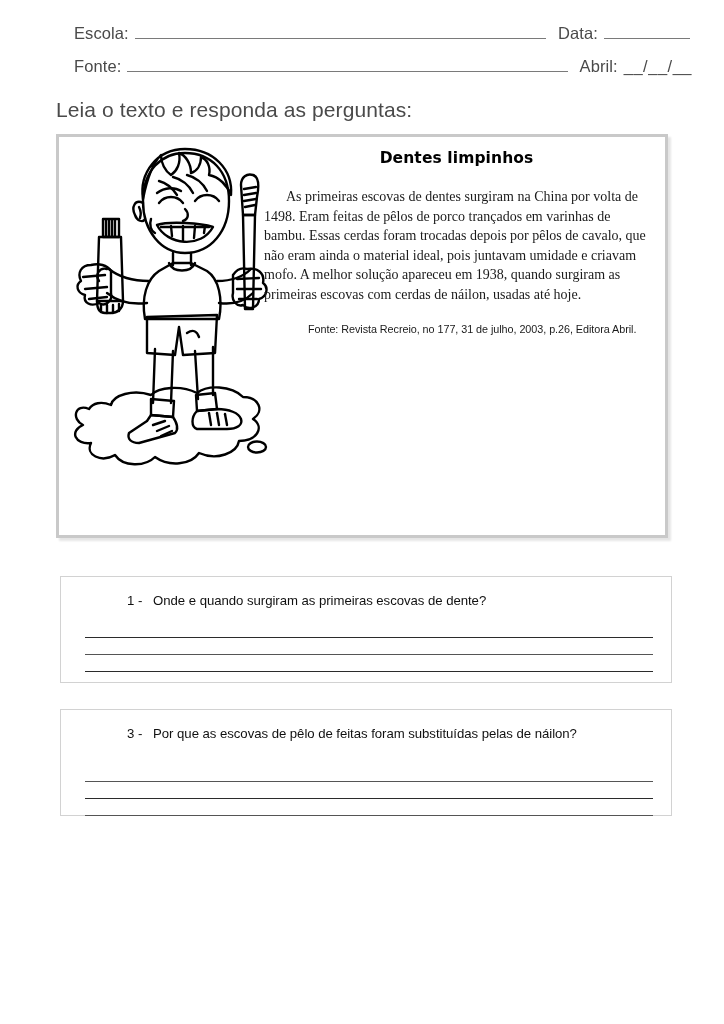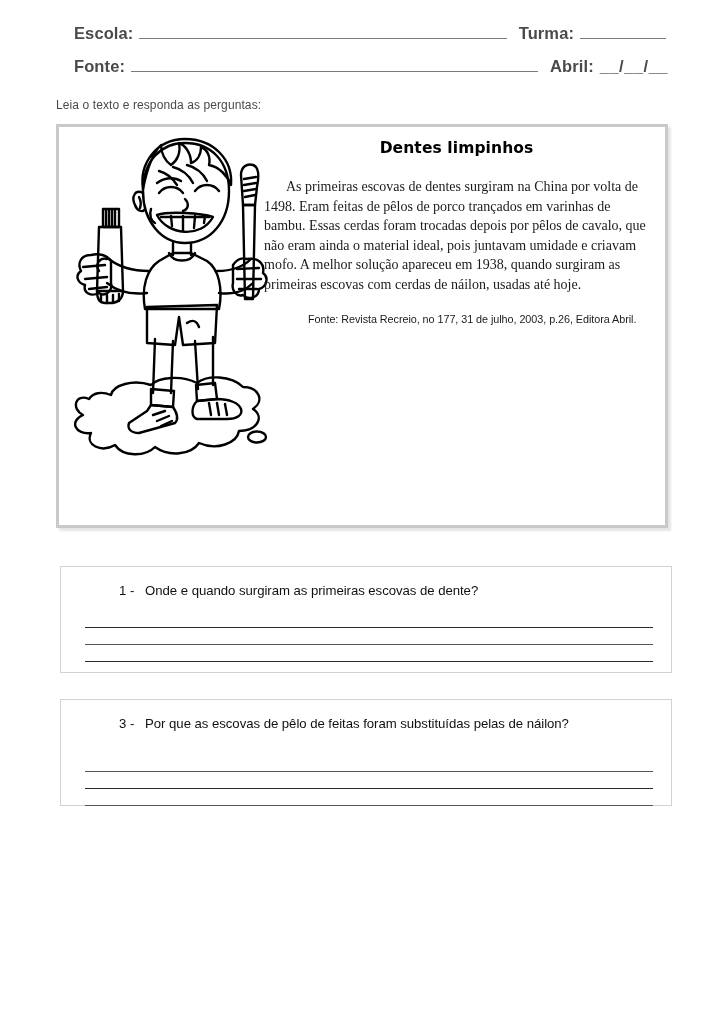--- a/index.html
+++ b/index.html
@@ -18,22 +18,21 @@
 
   .page {
     position: relative;
     width: 724px;
     height: 1024px;
     box-sizing: border-box;
   }
 
   
   .header {
-    padding: 24px 56px 0 74px;
-    font-weight: bold;
+    padding: 24px 32px 0 74px;
   }
   .hrow {
     display: flex;
     align-items: baseline;
     font-size: 16.5px;
     color: #4a4a4a;
     margin-bottom: 14px;
     white-space: nowrap;
   }
   .hlabel {
@@ -57,21 +56,21 @@
     color: #4a4a4a;
     font-size: 16.5px;
     letter-spacing: .5px;
     margin-left: 6px;
     text-align: right;
   }
 
   
   .instruction {
     padding: 8px 0 0 56px;
-    font-size: 12px;
+    font-size: 21px;
     color: #4a4a4a;
     letter-spacing: .1px;
   }
 
   
   .textbox {
     position: relative;
     margin: 12px 56px 0 56px;
     border: 3px solid #c9c9c9;
     background: #fff;
@@ -132,21 +131,21 @@
 
   
   .questions {
     margin: 38px 52px 0 60px;
   }
   .qbox {
     border: 1.2px solid #d2d2d2;
     background: #fff;
     box-sizing: border-box;
     margin-bottom: 26px;
-    padding: 16px 22px 14px 14px;
+    padding: 16px 22px 14px 22px;
     height: 107px;
     position: relative;
   }
   .qtext {
     font-family: "Liberation Sans", sans-serif;
     font-size: 13.2px;
     color: #111;
     padding-left: 44px;
     letter-spacing: -.05px;
   }
@@ -175,21 +174,21 @@
 <body>
 
 <div class="page">
 
   <div class="header">
 
     <div class="hrow">
       <span class="hlabel">Escola:</span>
       <span class="hline"></span>
       <span class="hgap"></span>
-      <span class="hlabel">Turma:</span>
+      <span class="hlabel">Data:</span>
       <span class="hline short"></span>
     </div>
 
     <div class="hrow">
       <span class="hlabel">Fonte:</span>
       <span class="hline"></span>
       <span class="hgap"></span>
       <span class="hlabel">Abril:</span>
       <span class="datefield">__/__/__</span>
     </div>

